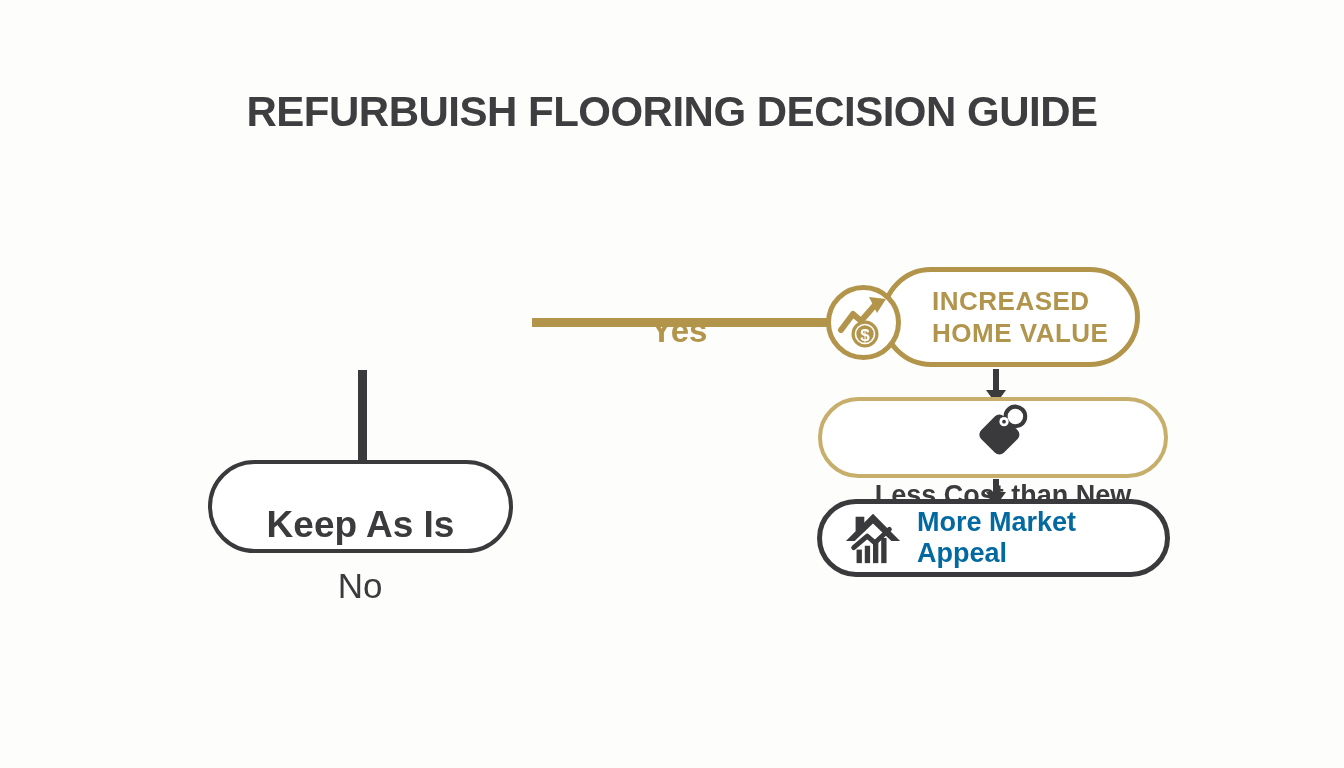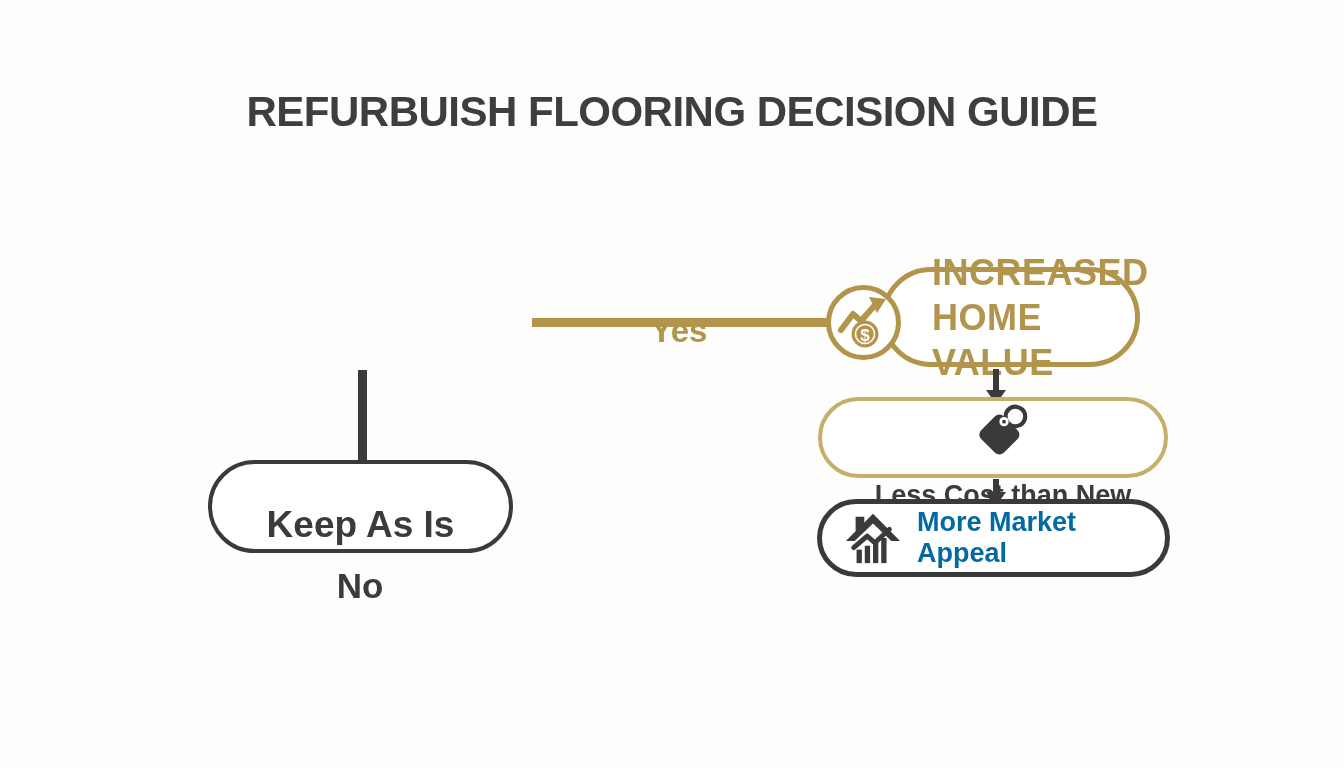--- a/index.html
+++ b/index.html
@@ -37,21 +37,21 @@
     left: 208px; top: 460px; width: 305px; height: 93px;
     border: 4px solid #3a3a3c; border-radius: 47px;
   }
   .pill-keep .node-label { font-size: 37px; font-weight: bold; color: #3b3b3d; margin-top: 36px; }
   .pill-increased {
     left: 881px; top: 267px; width: 259px; height: 100px;
     border: 5px solid #b2954a; border-radius: 50px;
     justify-content: flex-start; padding-left: 46px;
   }
   .inc-text {
-    font-size: 36px; font-weight: bold; color: #b2954d;
+    font-size: 26px; font-weight: bold; color: #b2954d;
     line-height: 1.25; letter-spacing: 0.5px;
   }
   .pill-lesscost {
     left: 818px; top: 397px; width: 350px; height: 81px;
     border: 4px solid #c7af6b; border-radius: 41px;
     justify-content: flex-start; padding-left: 20px; gap: 15px; flex-direction: column;
   }
   .pill-lesscost .node-label { font-size: 27px; font-weight: bold; color: #3b3b3d; }
   .pill-appeal {
     left: 817px; top: 499px; width: 353px; height: 78px;
@@ -61,21 +61,21 @@
   .pill-appeal .node-label { font-size: 27px; font-weight: bold; color: #0369a1; }
 
   .yes-line { position: absolute; left: 532px; top: 318px; width: 305px; height: 9px; background: #b2954a; }
   .yes-label {
     position: absolute; left: 637px; top: 272px; width: 84px;
     text-align: center; font-size: 33px; font-weight: bold; color: #b2954a; margin-top: 40px;
   }
   .no-line { position: absolute; left: 358px; top: 370px; width: 9px; height: 93px; background: #3a3a3c; }
   .no-label {
     position: absolute; left: 300px; top: 566px; width: 120px;
-    text-align: center; font-size: 35px; font-weight: bold; color: #3b3b3d;
+    text-align: center; font-size: 35px; font-weight: normal; color: #3b3b3d;
   }
   .arrow-line { position: absolute; width: 6px; background: #3a3a3c; }
   .arrow-head {
     position: absolute; width: 0; height: 0;
     border-left: 10px solid transparent;
     border-right: 10px solid transparent;
     border-top: 14px solid #3a3a3c;
   }
   #arrow1-line { left: 993px; top: 369px; height: 22px; }
   #arrow1-head { left: 986px; top: 390px; }

